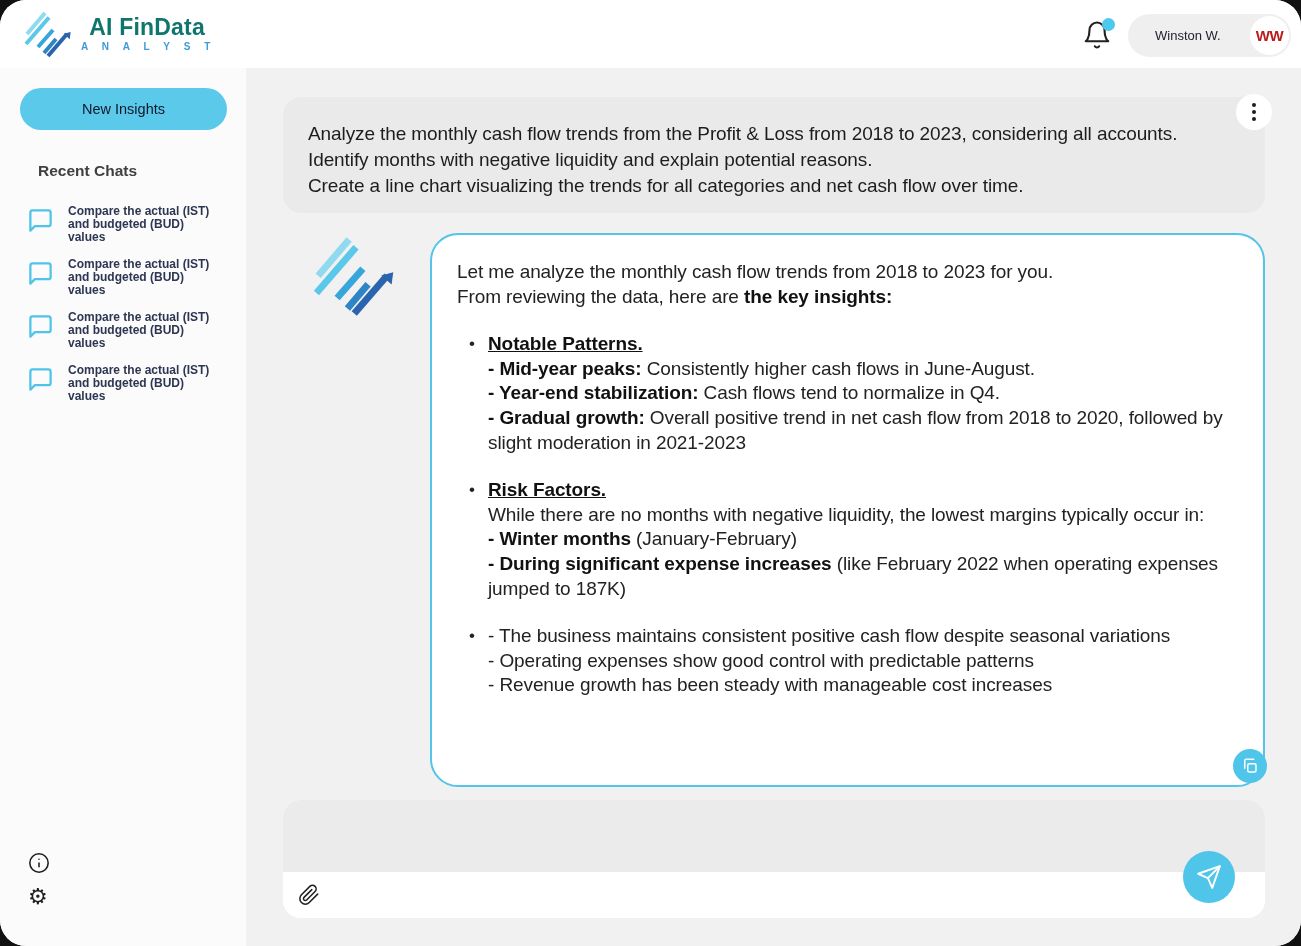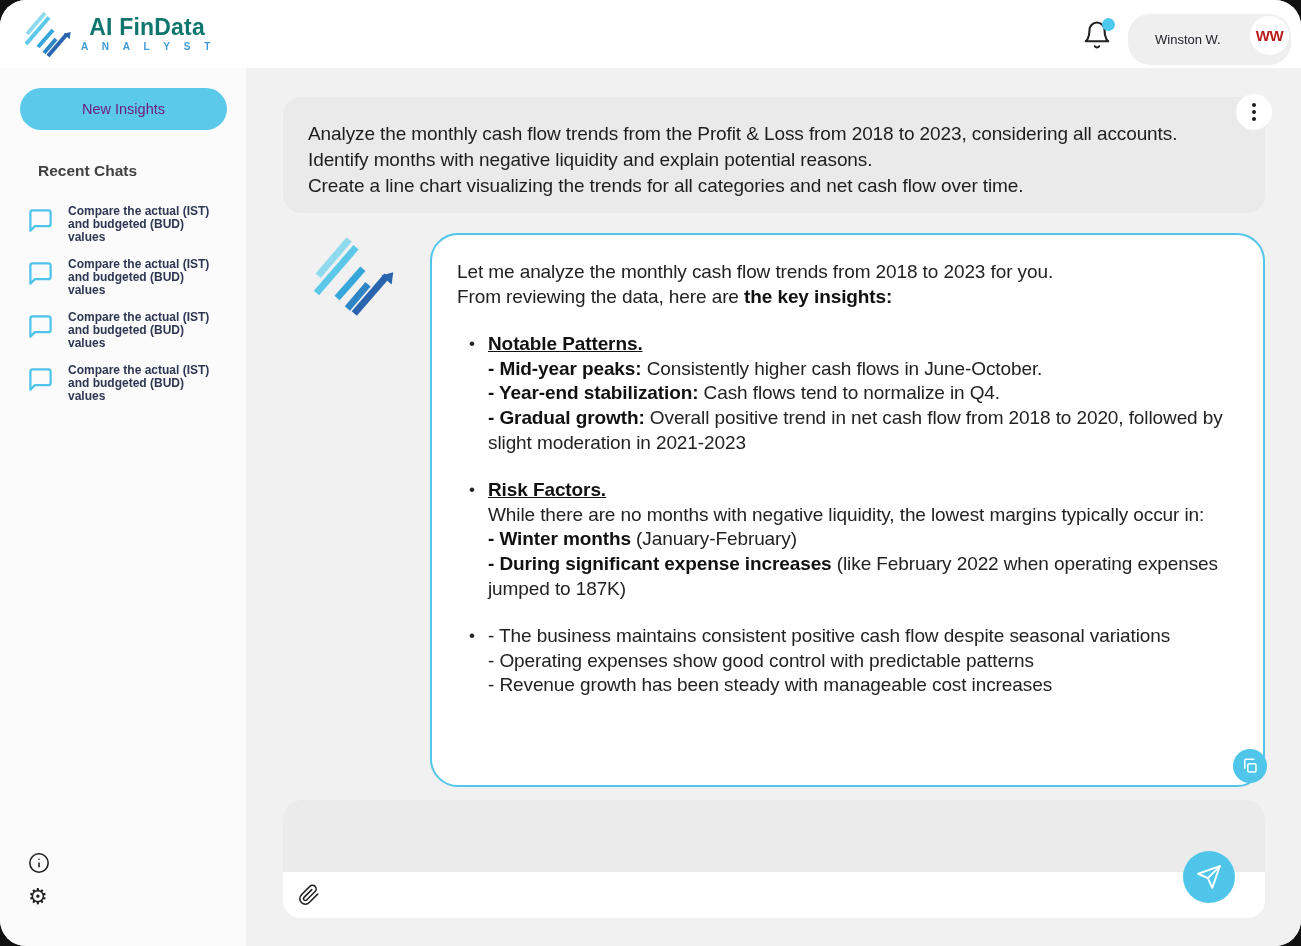--- a/index.html
+++ b/index.html
@@ -16,29 +16,29 @@
 
   
   .header { position:absolute; top:0; left:0; width:1301px; height:68px; background:#fff; z-index:5; }
   .brand { position:absolute; left:24px; top:8px; display:flex; align-items:center; }
   .brand-icon { width:50px; height:50px; }
   .brand-text { margin-left:4px; display:flex; flex-direction:column; }
   .brand-title { font-size:23px; font-weight:700; color:#0f766e; letter-spacing:0.2px; line-height:26px;text-align:center; }
   .brand-subtitle { font-size:10px; font-weight:700; color:#3f9ad6; letter-spacing:5.6px; margin-top:1px; padding-left:3px; }
   .bell-wrap { position:absolute; left:1082px; top:20px; width:32px; height:32px; cursor:pointer; }
   .bell-badge { position:absolute; right:-1px; top:-2px; width:13px; height:13px; border-radius:50%; background:#4ec9ee; }
-  .profile-pill { position:absolute; left:1128px; top:14px; width:163px; height:51px; background:#efefef; border-radius:22px; display:flex; align-items:center; cursor:pointer; }
+  .profile-pill { position:absolute; left:1128px; top:14px; width:163px; height:43px; background:#efefef; border-radius:22px; display:flex; align-items:center; cursor:pointer; }
   .profile-name { font-size:13px; color:#21242b; margin-left:27px; font-weight:500; }
   .profile-avatar { position:absolute; right:2px; top:2px; width:39px; height:39px; border-radius:50%; background:#fff; display:flex; align-items:center; justify-content:center; font-size:15px; font-weight:700; color:#b91c1c; letter-spacing:-0.5px; }
 
   
   .sidebar { position:absolute; left:0; top:68px; width:246px; height:878px; background:#fbfbfb; }
   .btn-new-insights {
     position:absolute; left:20px; top:20px; width:207px; height:42px;
-    border:none; border-radius:21px; background:#5ac9ea; color:#701a75;
+    border:none; border-radius:21px; background:#5ac9ea; color:#0f172a;
     font-size:14.5px; font-family:inherit; cursor:pointer;
   }
   .recent-chats-label { position:absolute; left:38px; top:94px; font-size:15.5px; font-weight:700; color:#404040; }
   .chat-list { position:absolute; left:0; top:130px; width:246px; }
   .chat-item { display:flex; padding:7px 20px 7px 27px; cursor:pointer; align-items:flex-start; }
   .chat-item-icon { width:27px; height:27px; flex:none; margin-top:2px; }
   .chat-item-label { margin-left:14px; width:142px; font-size:12px; line-height:13px; color:#2d3652; font-weight:600; }
   .sidebar-bottom { position:absolute; left:28px; top:784px; display:flex; flex-direction:column; }
   .icon-btn { width:24px; height:24px; margin-bottom:10px; cursor:pointer; }
 
@@ -195,21 +195,21 @@
     </svg>
 
     <div class="ai-box">
       <div>
           <div class="msg-block paragraph"><span>Let me analyze the monthly cash flow trends from 2018 to 2023 for you.</span></div>
           <div class="msg-block paragraph"><span>From reviewing the data, here are </span><b>the key insights:</b></div>
           <div class="msg-block bullet">
             <span class="bullet-dot">•</span>
             <div class="bullet-body">
               <div><b style="text-decoration: underline;">Notable Patterns.</b></div>
-              <div><b>- Mid-year peaks:</b><span> Consistently higher cash flows in June-October.</span></div>
+              <div><b>- Mid-year peaks:</b><span> Consistently higher cash flows in June-August.</span></div>
               <div><b>- Year-end stabilization:</b><span> Cash flows tend to normalize in Q4.</span></div>
               <div><b>- Gradual growth:</b><span> Overall positive trend in net cash flow from 2018 to 2020, followed by slight moderation in 2021-2023</span></div>
             </div>
           </div>
           <div class="msg-block bullet">
             <span class="bullet-dot">•</span>
             <div class="bullet-body">
               <div><b style="text-decoration: underline; text-align: right;">Risk Factors.</b></div>
               <div><span>While there are no months with negative liquidity, the lowest margins typically occur in:</span></div>
               <div><b>- Winter months</b><span> (January-February)</span></div>

